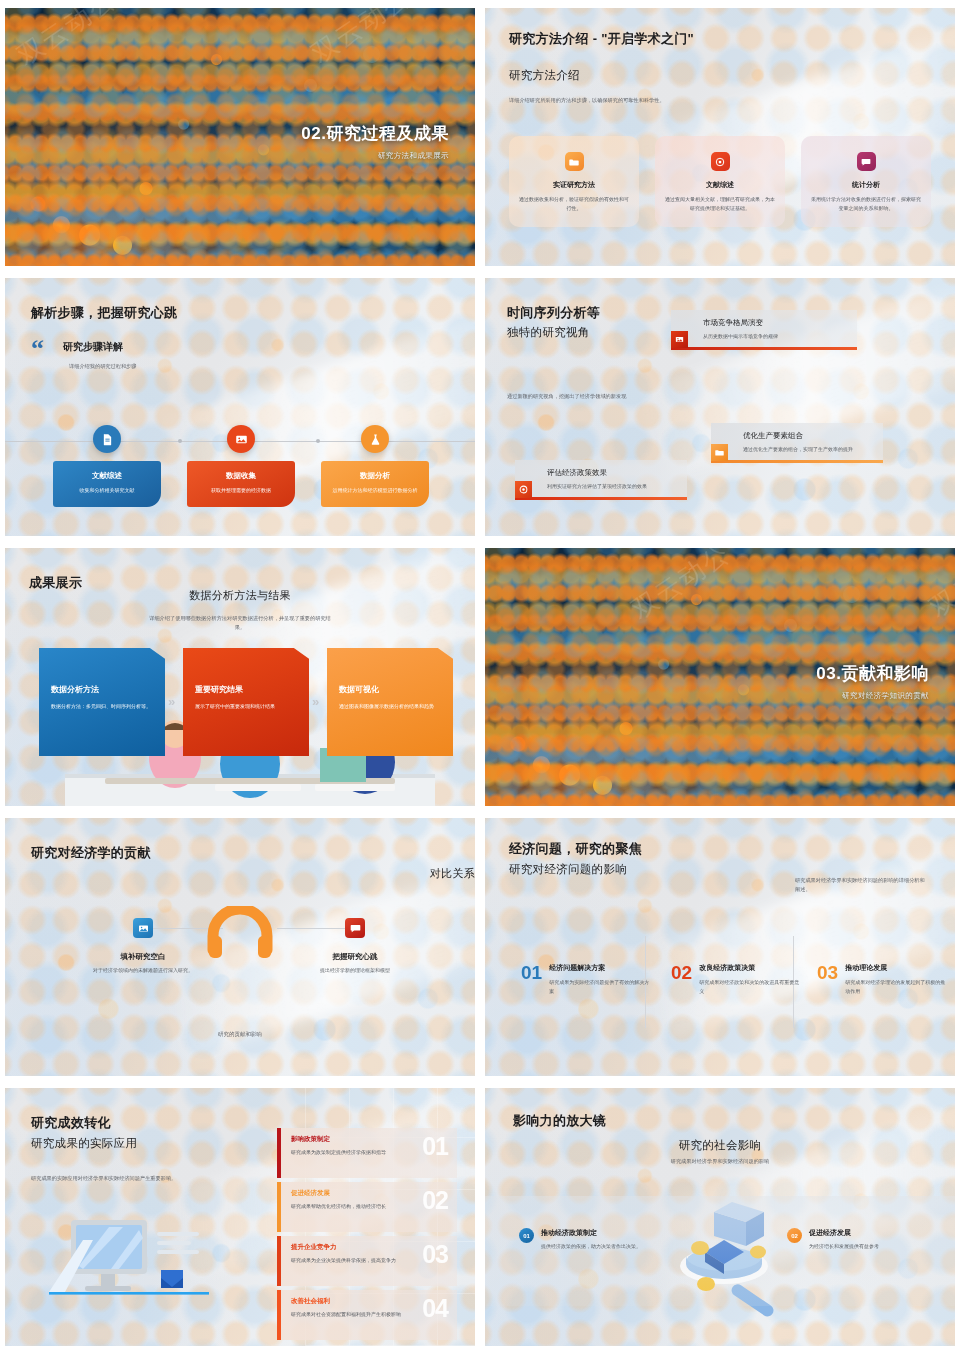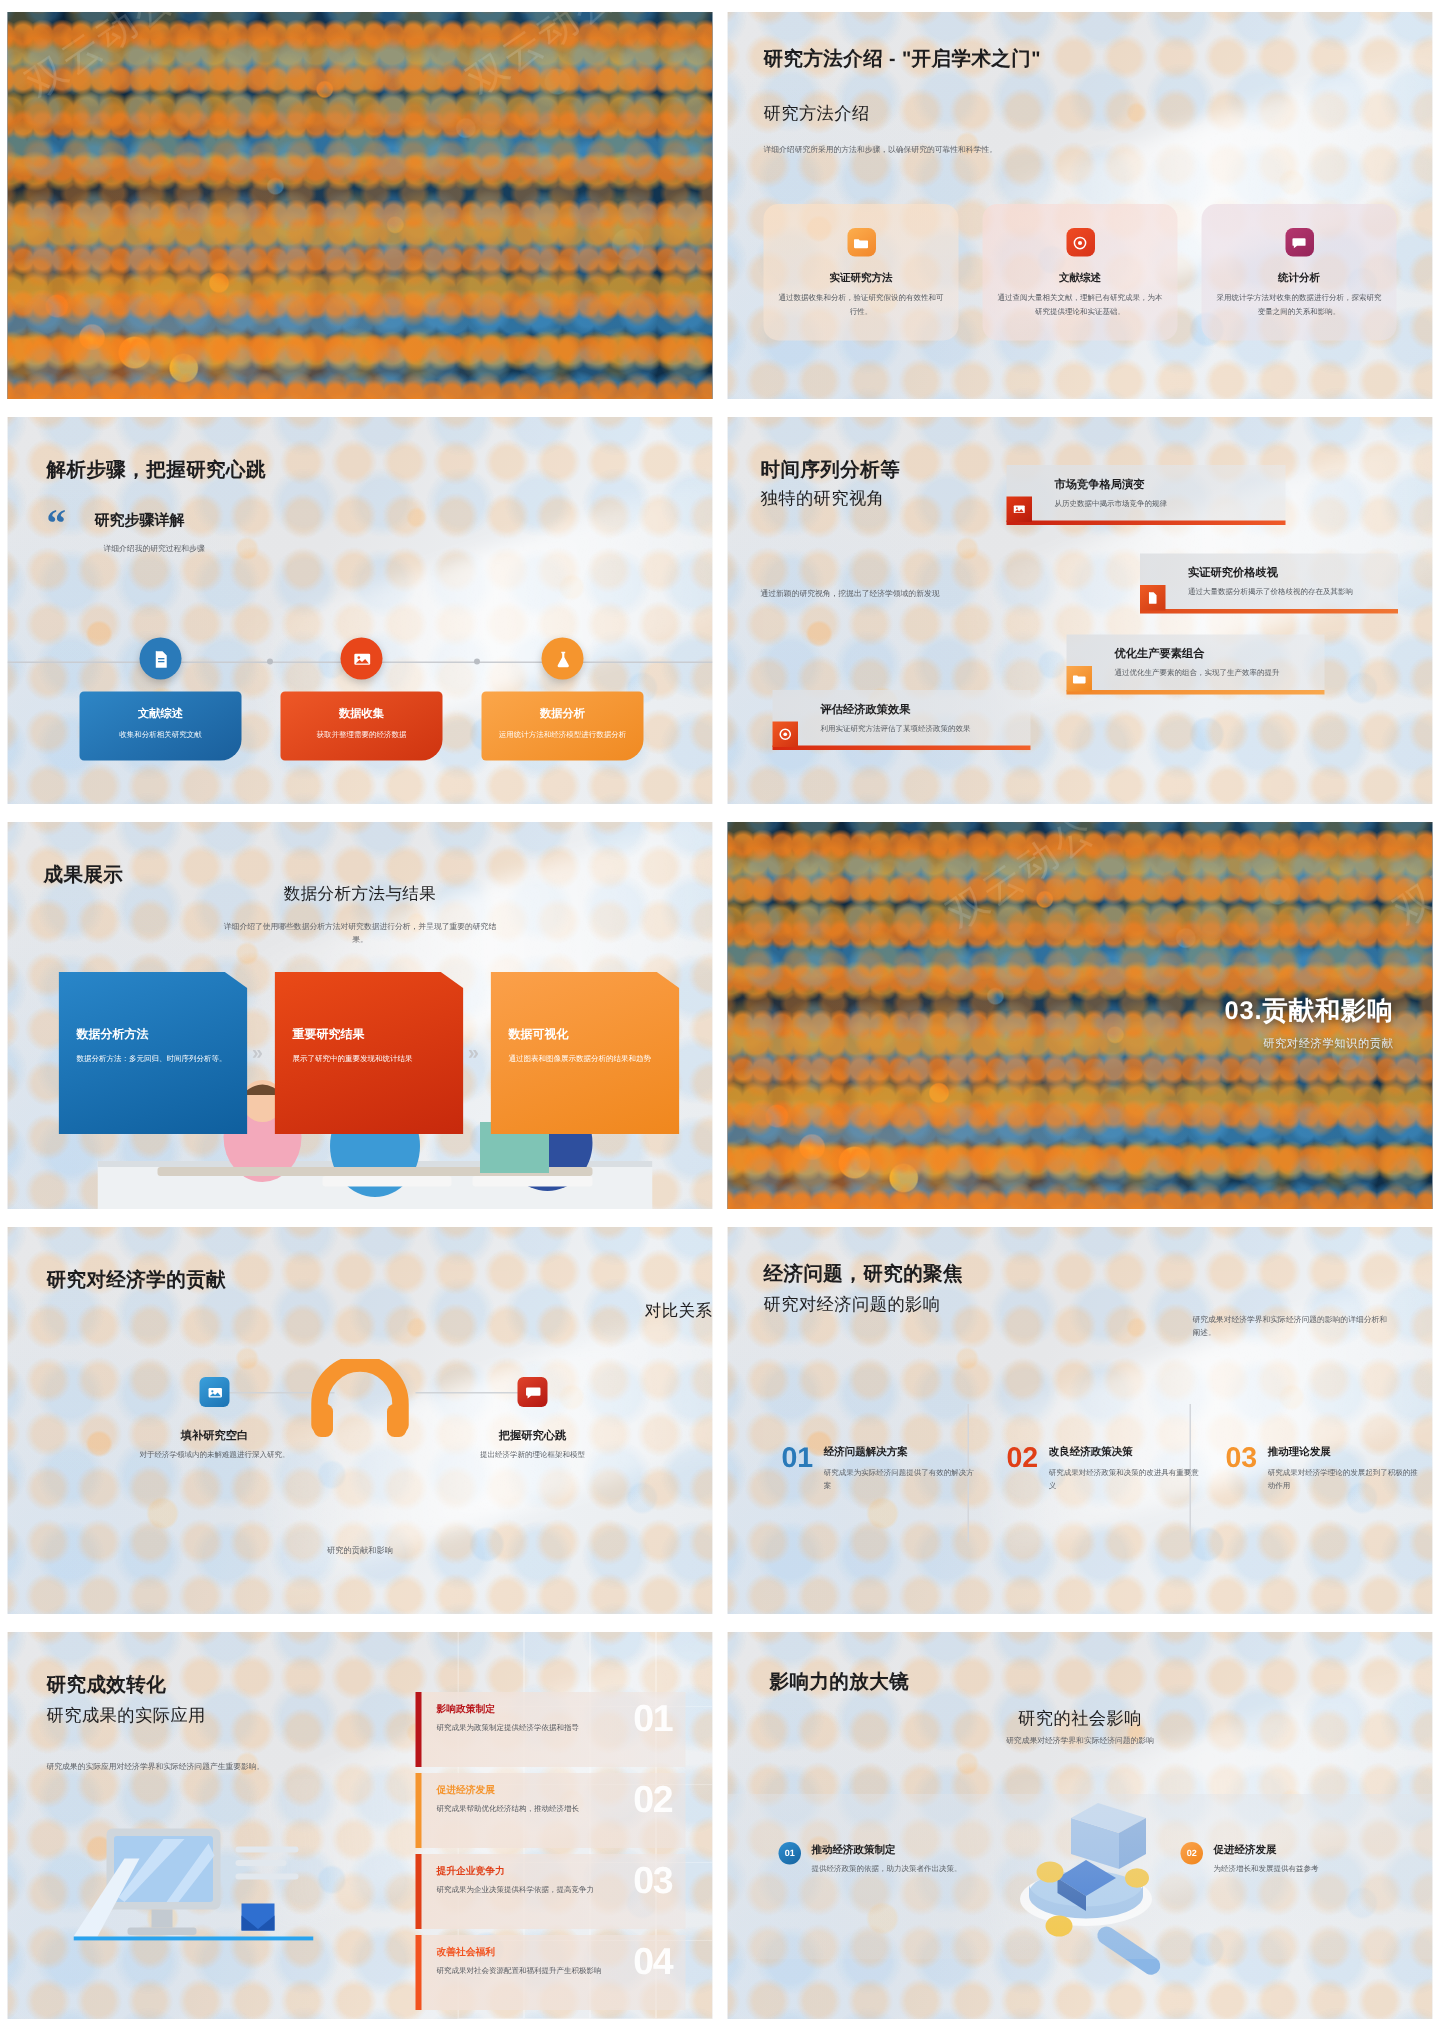--- a/index.html
+++ b/index.html
@@ -139,21 +139,21 @@
   .st-bt { font-size:7.5px; font-weight:bold; margin-bottom:5px; }
   .st-bd { font-size:5px; line-height:1.7; opacity:.95; }
 
   
   .f-item { position:absolute; }
   .f-bar { position:absolute; left:0; bottom:0; height:2.5px; width:100%; }
   .f-panel { background:linear-gradient(100deg,rgba(222,224,227,.92),rgba(232,234,237,.55));
     padding:8px 10px 9px 32px; }
   .f-ic { position:absolute; left:0; bottom:2px; width:17px; height:17px;
     display:flex; align-items:center; justify-content:center; color:#fff; }
-  .f-t { font-size:7.5px; font-weight:bold; color:#1d1d1f; margin-bottom:4px; }
+  .f-t { font-size:7.5px; font-weight:normal; color:#1d1d1f; margin-bottom:4px; }
   .f-d { font-size:5px; color:#565b61; line-height:1.7; }
 
   
   .r-card { position:absolute; top:100px; width:126px; height:108px; color:#fff;
     padding:36px 12px 16px; }
   .r-card .rt { font-size:8px; font-weight:bold; margin-bottom:7px; }
   .r-card .rd { font-size:5px; line-height:1.75; }
   .r-chev { position:absolute; top:146px; font-size:13px; color:#c6c9ce; font-weight:bold; }
 
   
@@ -192,20 +192,24 @@
   .i-d { font-size:5px; color:#5a5f65; line-height:1.75; }
 </style>
 </head>
 <body>
 
 <div class="deck">
 
   <div class="slide bokeh-dark">
     <div class="watermark" style="left:6px;top:2px">双云动公</div>
     <div class="watermark" style="left:300px;top:0px">双云动公</div>
+    <div class="cover-txt">
+      <div class="cover-title">02.研究过程及成果</div>
+      <div class="cover-sub">研究方法和成果展示</div>
+    </div>
   </div>
 
   <div class="slide bokeh-light">
     <div class="streak"></div>
     <div class="ct m-head s-h1">研究方法介绍 - "开启学术之门"</div>
     <div class="ct m-sub s-h2">研究方法介绍</div>
     <div class="ct m-desc s-body">详细介绍研究所采用的方法和步骤，以确保研究的可靠性和科学性。</div>
     <div class="ct m-cards">
 
       <div class="m-card c1">
@@ -308,32 +312,20 @@
       <div class="f-bar" style="background:linear-gradient(90deg,#c8200f,#ef5a28)"></div>
       <div class="f-ic" style="background:linear-gradient(140deg,#e23a16,#b81a0a)">
         <svg width="9" height="9" viewBox="0 0 16 16" fill="#fff">
             <rect x="1.5" y="3.5" width="13" height="9" rx="1"></rect>
             <circle cx="5.2" cy="6.6" r="1.1" fill="#d8331a"></circle>
             <path d="M2.6 11.5l3.2-3.1 2 1.9 2.6-2.6 3 3.8z" fill="#d8331a"></path>
           </svg>
       </div>
     </div>
 
-    <div class="ct f-item" style="left:275px;top:91px;width:172px">
-      <div class="f-panel">
-        <div class="f-t">实证研究价格歧视</div>
-        <div class="f-d">通过大量数据分析揭示了价格歧视的存在及其影响</div>
-      </div>
-      <div class="f-bar" style="background:linear-gradient(90deg,#e04a1b,#f07634)"></div>
-      <div class="f-ic" style="background:linear-gradient(140deg,#ef5c24,#d03a12)">
-        <svg width="9" height="9" viewBox="0 0 16 16" fill="#fff">
-            <path d="M4 1.5h5l3.5 3.5v9.5a.5.5 0 01-.5.5H4a.5.5 0 01-.5-.5v-13a.5.5 0 01.5-.5z"></path>
-          </svg>
-      </div>
-    </div>
 
     <div class="ct f-item" style="left:226px;top:145px;width:172px">
       <div class="f-panel">
         <div class="f-t">优化生产要素组合</div>
         <div class="f-d">通过优化生产要素的组合，实现了生产效率的提升</div>
       </div>
       <div class="f-bar" style="background:linear-gradient(90deg,#f2862a,#f9a84e)"></div>
       <div class="f-ic" style="background:linear-gradient(140deg,#fba94f,#f0871f)">
         <svg width="9" height="9" viewBox="0 0 16 16" fill="#fff">
             <path d="M1.5 4h4l1.2 1.4H14.5c.55 0 1 .45 1 1v6.1c0 .55-.45 1-1 1h-13c-.55 0-1-.45-1-1V5c0-.55.45-1 1-1z"></path>

